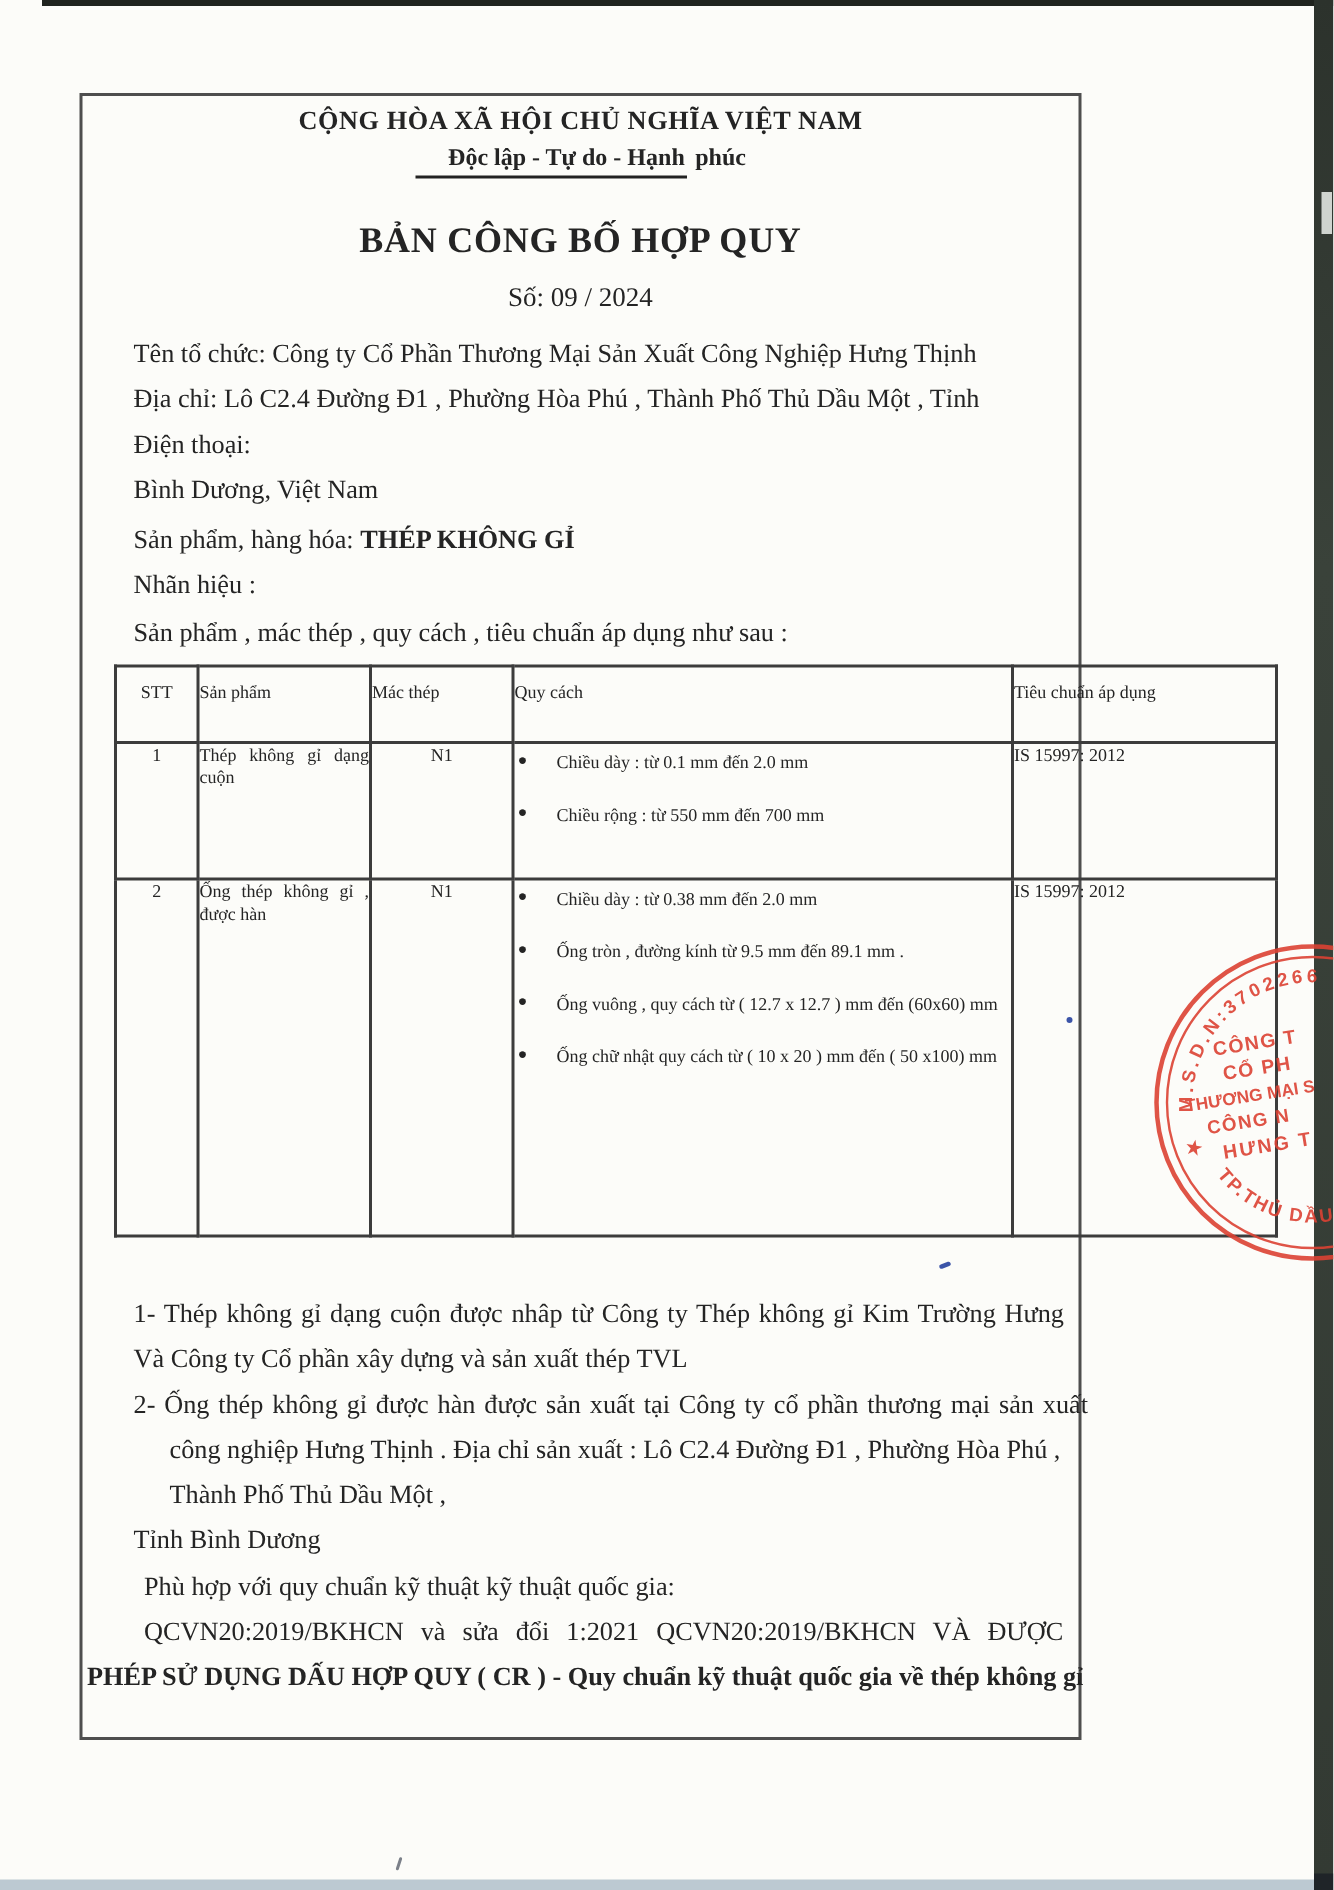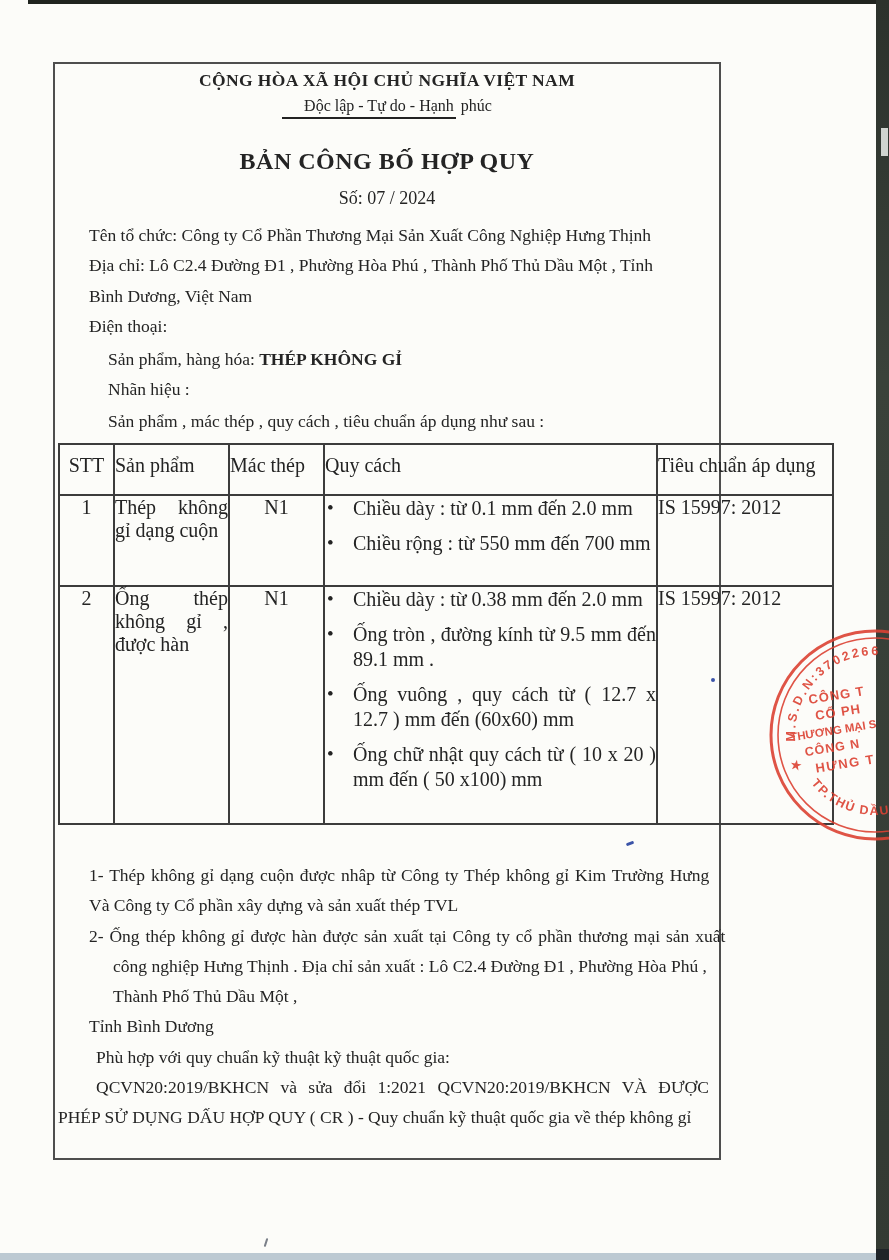--- a/index.html
+++ b/index.html
@@ -17,56 +17,56 @@
   .edge-corner{position:absolute;right:0;bottom:0;width:13px;height:11px;background:#1f2428;}
 
   
   .frame{
     position:absolute;left:53px;top:62px;width:668px;height:1098px;
     border:2px solid #4e4e4e;box-sizing:border-box;background:transparent;
   }
   .abs{position:absolute;}
 
   .nat-title{top:6px;left:0;right:0;text-align:center;font-weight:bold;font-size:17.5px;letter-spacing:.4px;}
-  .motto{top:33px;left:0;right:0;text-align:center;font-weight:normal;font-size:16px;}
+  .motto{top:33px;left:0;right:0;text-align:center;font-weight:bold;font-size:16px;}
   .motto .ul{border-bottom:2px solid #222;padding:0 2px 3px 22px;}
   .motto .tail{padding-left:5px;}
   .doc-title{top:84px;left:0;right:0;text-align:center;font-weight:bold;font-size:24px;letter-spacing:.5px;}
   .doc-no{top:124px;left:0;right:0;text-align:center;font-size:18px;}
 
   .info{top:156px;left:34px;right:12px;font-size:17.5px;line-height:30.4px;}
-  .info .ind{margin-left:19px;}
+  .info .ind{margin-left:0;}
   .info .gap{margin-top:2px;}
   .bold{font-weight:bold;}
 
   table.spec{
-    position:absolute;top:379px;left:3px;width:774px;
+    position:absolute;top:379px;left:21px;width:774px;
     border-collapse:collapse;table-layout:fixed;
-    font-size:20px;
+    font-size:12px;
   }
   table.spec td{border:2px solid #3c3c3c;vertical-align:top;padding:0;}
   .c-stt{width:55px;} .c-sp{width:115px;} .c-mt{width:95px;} .c-qc{width:333px;} .c-tc{width:176px;}
   tr.hdr td{height:40px;padding-top:9px;}
   td.center{text-align:center;}
   td.h-sp{padding-left:15px;} td.h-mt{padding-left:13px;} td.h-qc{padding-left:13px;} td.h-tc{padding-left:8px;}
   tr.r1 td{height:89px;} tr.r2 td{height:236px;}
   td.stt{padding-top:10px;text-align:center;}
   td.sp{padding:10px 8px 0 12px;text-align:justify;border-radius:20px;}
   td.mt{padding-top:10px;text-align:center;border-radius:20px;}
   td.tc{padding:10px 8px 0 10px;}
   td.qc{padding:8px 12px 0 40px;}
   ul.bul{margin:0;padding:0;list-style:none;}
   ul.bul li{position:relative;padding-left:28px;margin-bottom:10px;text-align:justify;line-height:25px;}
   ul.bul li::before{content:"\2022";position:absolute;left:2px;top:-1px;font-size:19px;}
 
   .notes{top:796px;left:34px;right:10px;font-size:17.5px;line-height:30.3px;}
   .notes div{white-space:nowrap;}
   .notes .in2{margin-left:24px;}
   .notes .in1{margin-left:7px;}
-  .notes .out{margin-left:-31px;}
+  .notes .out{margin-left:-31px;font-weight:bold;}
   .notes .wide{word-spacing:7px;}
   .notes .j{word-spacing:1.5px;}
 
   
   .stamp{position:absolute;left:755px;top:615px;width:240px;height:240px;opacity:.9;z-index:5;}
   .stamp text{font-family:"Liberation Sans","DejaVu Sans",sans-serif;font-weight:bold;fill:#dc4233;}
 
   
   .speck{position:absolute;border-radius:50%;}
   .sp1{left:711px;top:678px;width:4px;height:4px;background:#3b54a8;}
@@ -86,27 +86,27 @@
 
   <div class="frame">
 
     <div class="abs nat-title">CỘNG HÒA XÃ HỘI CHỦ NGHĨA VIỆT NAM</div>
 
     <div class="abs motto">
       <span class="ul">Độc lập - Tự do - Hạnh</span><span class="tail">phúc</span>
     </div>
 
     <div class="abs doc-title">BẢN CÔNG BỐ HỢP QUY</div>
-    <div class="abs doc-no">Số: 07 / 2024</div>
+    <div class="abs doc-no">Số: 09 / 2024</div>
 
     <div class="abs info">
       <div>Tên tổ chức: Công ty Cổ Phần Thương Mại Sản Xuất Công Nghiệp Hưng Thịnh</div>
       <div>Địa chỉ: Lô C2.4 Đường Đ1 , Phường Hòa Phú , Thành Phố Thủ Dầu Một , Tỉnh</div>
+      <div>Điện thoại:</div>
       <div>Bình Dương, Việt Nam</div>
-      <div>Điện thoại:</div>
       <div class="ind gap"><span>Sản phẩm, hàng hóa: </span><span class="bold">THÉP KHÔNG GỈ</span></div>
       <div class="ind">Nhãn hiệu :</div>
       <div class="ind gap">Sản phẩm , mác thép , quy cách , tiêu chuẩn áp dụng như sau :</div>
     </div>
 
     <table class="spec">
       <colgroup>
           <col class="c-stt">
           <col class="c-sp">
           <col class="c-mt">

